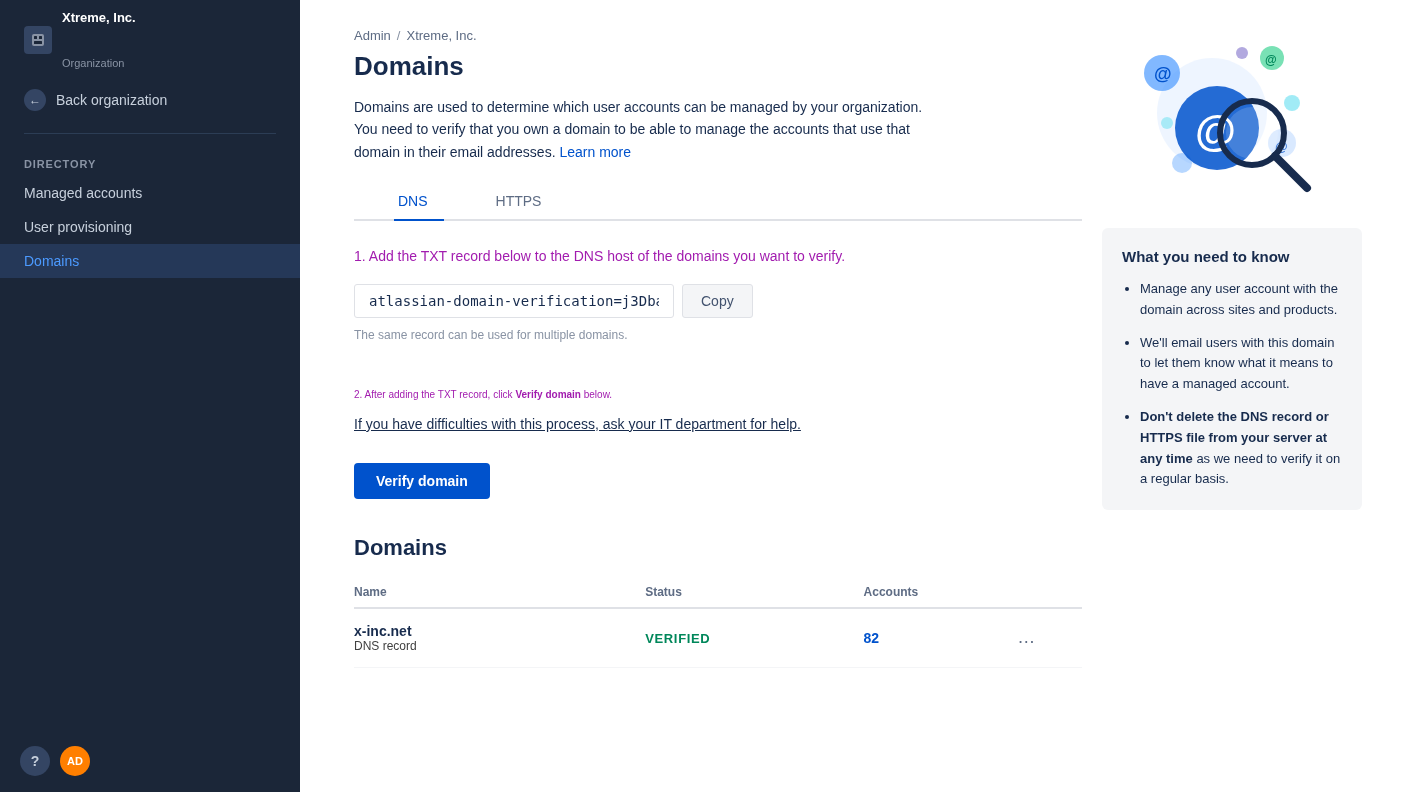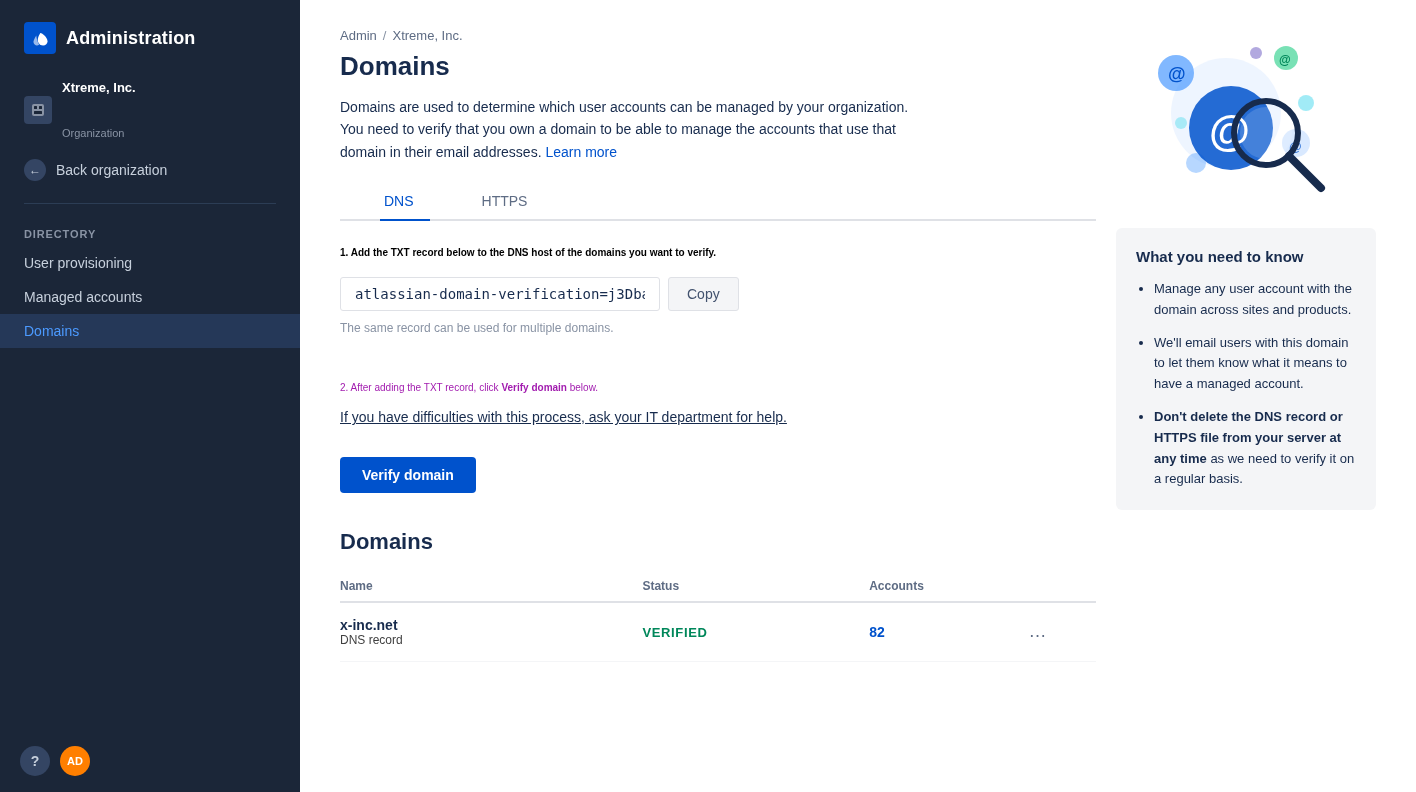--- a/index.html
+++ b/index.html
@@ -143,21 +143,21 @@
 
     
     .main {
       flex: 1;
       background: #fff;
       overflow-y: auto;
       padding: 0;
     }
     .content-area {
       display: flex;
-      padding: 28px 40px;
+      padding: 28px 54px;
       gap: 20px;
       max-width: 100%;
     }
     .content-left { flex: 1; min-width: 0; }
 
     
     .breadcrumb {
       font-size: 13px;
       color: #5e6c84;
       margin-bottom: 8px;
@@ -205,25 +205,24 @@
       margin-right: 8px;
       margin-left: 40px;
     }
     .tab.active {
       color: #0052cc;
       border-bottom: 2px solid #0052cc;
     }
 
     
     .step-text {
-      font-size: 10px;
-      color: #000000;
+      font-size: 14px;
+      color: #a21caf;
       margin-bottom: 16px;
       line-height: 1.6;
-      font-weight: bold;
     }
     .txt-record-row {
       display: flex;
       align-items: center;
       gap: 8px;
       margin-bottom: 10px;
     }
     .txt-record-input {
       border: 1.5px solid #dfe1e6;
       border-radius: 3px;
@@ -372,29 +371,20 @@
       display: flex;
       flex-direction: column;
       gap: 12px;
     }
     .info-card-list li strong { font-weight: 700; }
   </style>
 </head>
 <body>
 
 <nav class="sidebar">
-  <div class="sidebar-header">
-    <div class="atlassian-logo">
-      <svg viewBox="0 0 32 32" fill="none" xmlns="http://www.w3.org/2000/svg">
-        <path d="M11.5 19.5C10.8 17.2 10.2 14.4 10 12c0 0-4 6.5-4.5 10.5C6 26 8.5 28 11 28c1.5 0 2.8-.7 3.7-1.8C13.5 24.5 12.2 22.2 11.5 19.5Z" fill="white" opacity="0.6"></path>
-        <path d="M16.5 8C13.5 13 12 17 12.5 20.5c.4 2.5 1.8 4.8 3.5 6.2C17.7 27.5 19.2 28 21 28c4 0 7-3.2 7-7 0-5.5-8-13-11.5-13Z" fill="white"></path>
-      </svg>
-    </div>
-    <span class="sidebar-title">Administration</span>
-  </div>
 
   <div class="org-item">
     <div class="org-icon">
       <svg viewBox="0 0 16 16" fill="none">
         <rect x="2" y="2" width="12" height="12" rx="2" fill="#8993a4"></rect>
         <rect x="4" y="4" width="3" height="3" rx="0.5" fill="#1b2638"></rect>
         <rect x="9" y="4" width="3" height="3" rx="0.5" fill="#1b2638"></rect>
         <rect x="4" y="9" width="8" height="3" rx="0.5" fill="#1b2638"></rect>
       </svg>
     </div>
@@ -407,24 +397,24 @@
   <a class="back-btn">
     <div class="back-icon">←</div>
     <span>Back organization</span>
   </a>
 
   <hr class="sidebar-divider">
 
   <div class="sidebar-section-label">Directory</div>
 
   <div class="sidebar-nav-item">
-    <span>User provisioning</span>
+    <span>Managed accounts</span>
   </div>
   <div class="sidebar-nav-item">
-    <span>Managed accounts</span>
+    <span>User provisioning</span>
   </div>
   <div class="sidebar-nav-item active">
     <span>Domains</span>
   </div>
 
   <div class="sidebar-bottom">
     <div class="help-btn">?</div>
     <div class="user-avatar">AD</div>
   </div>
 </nav>

